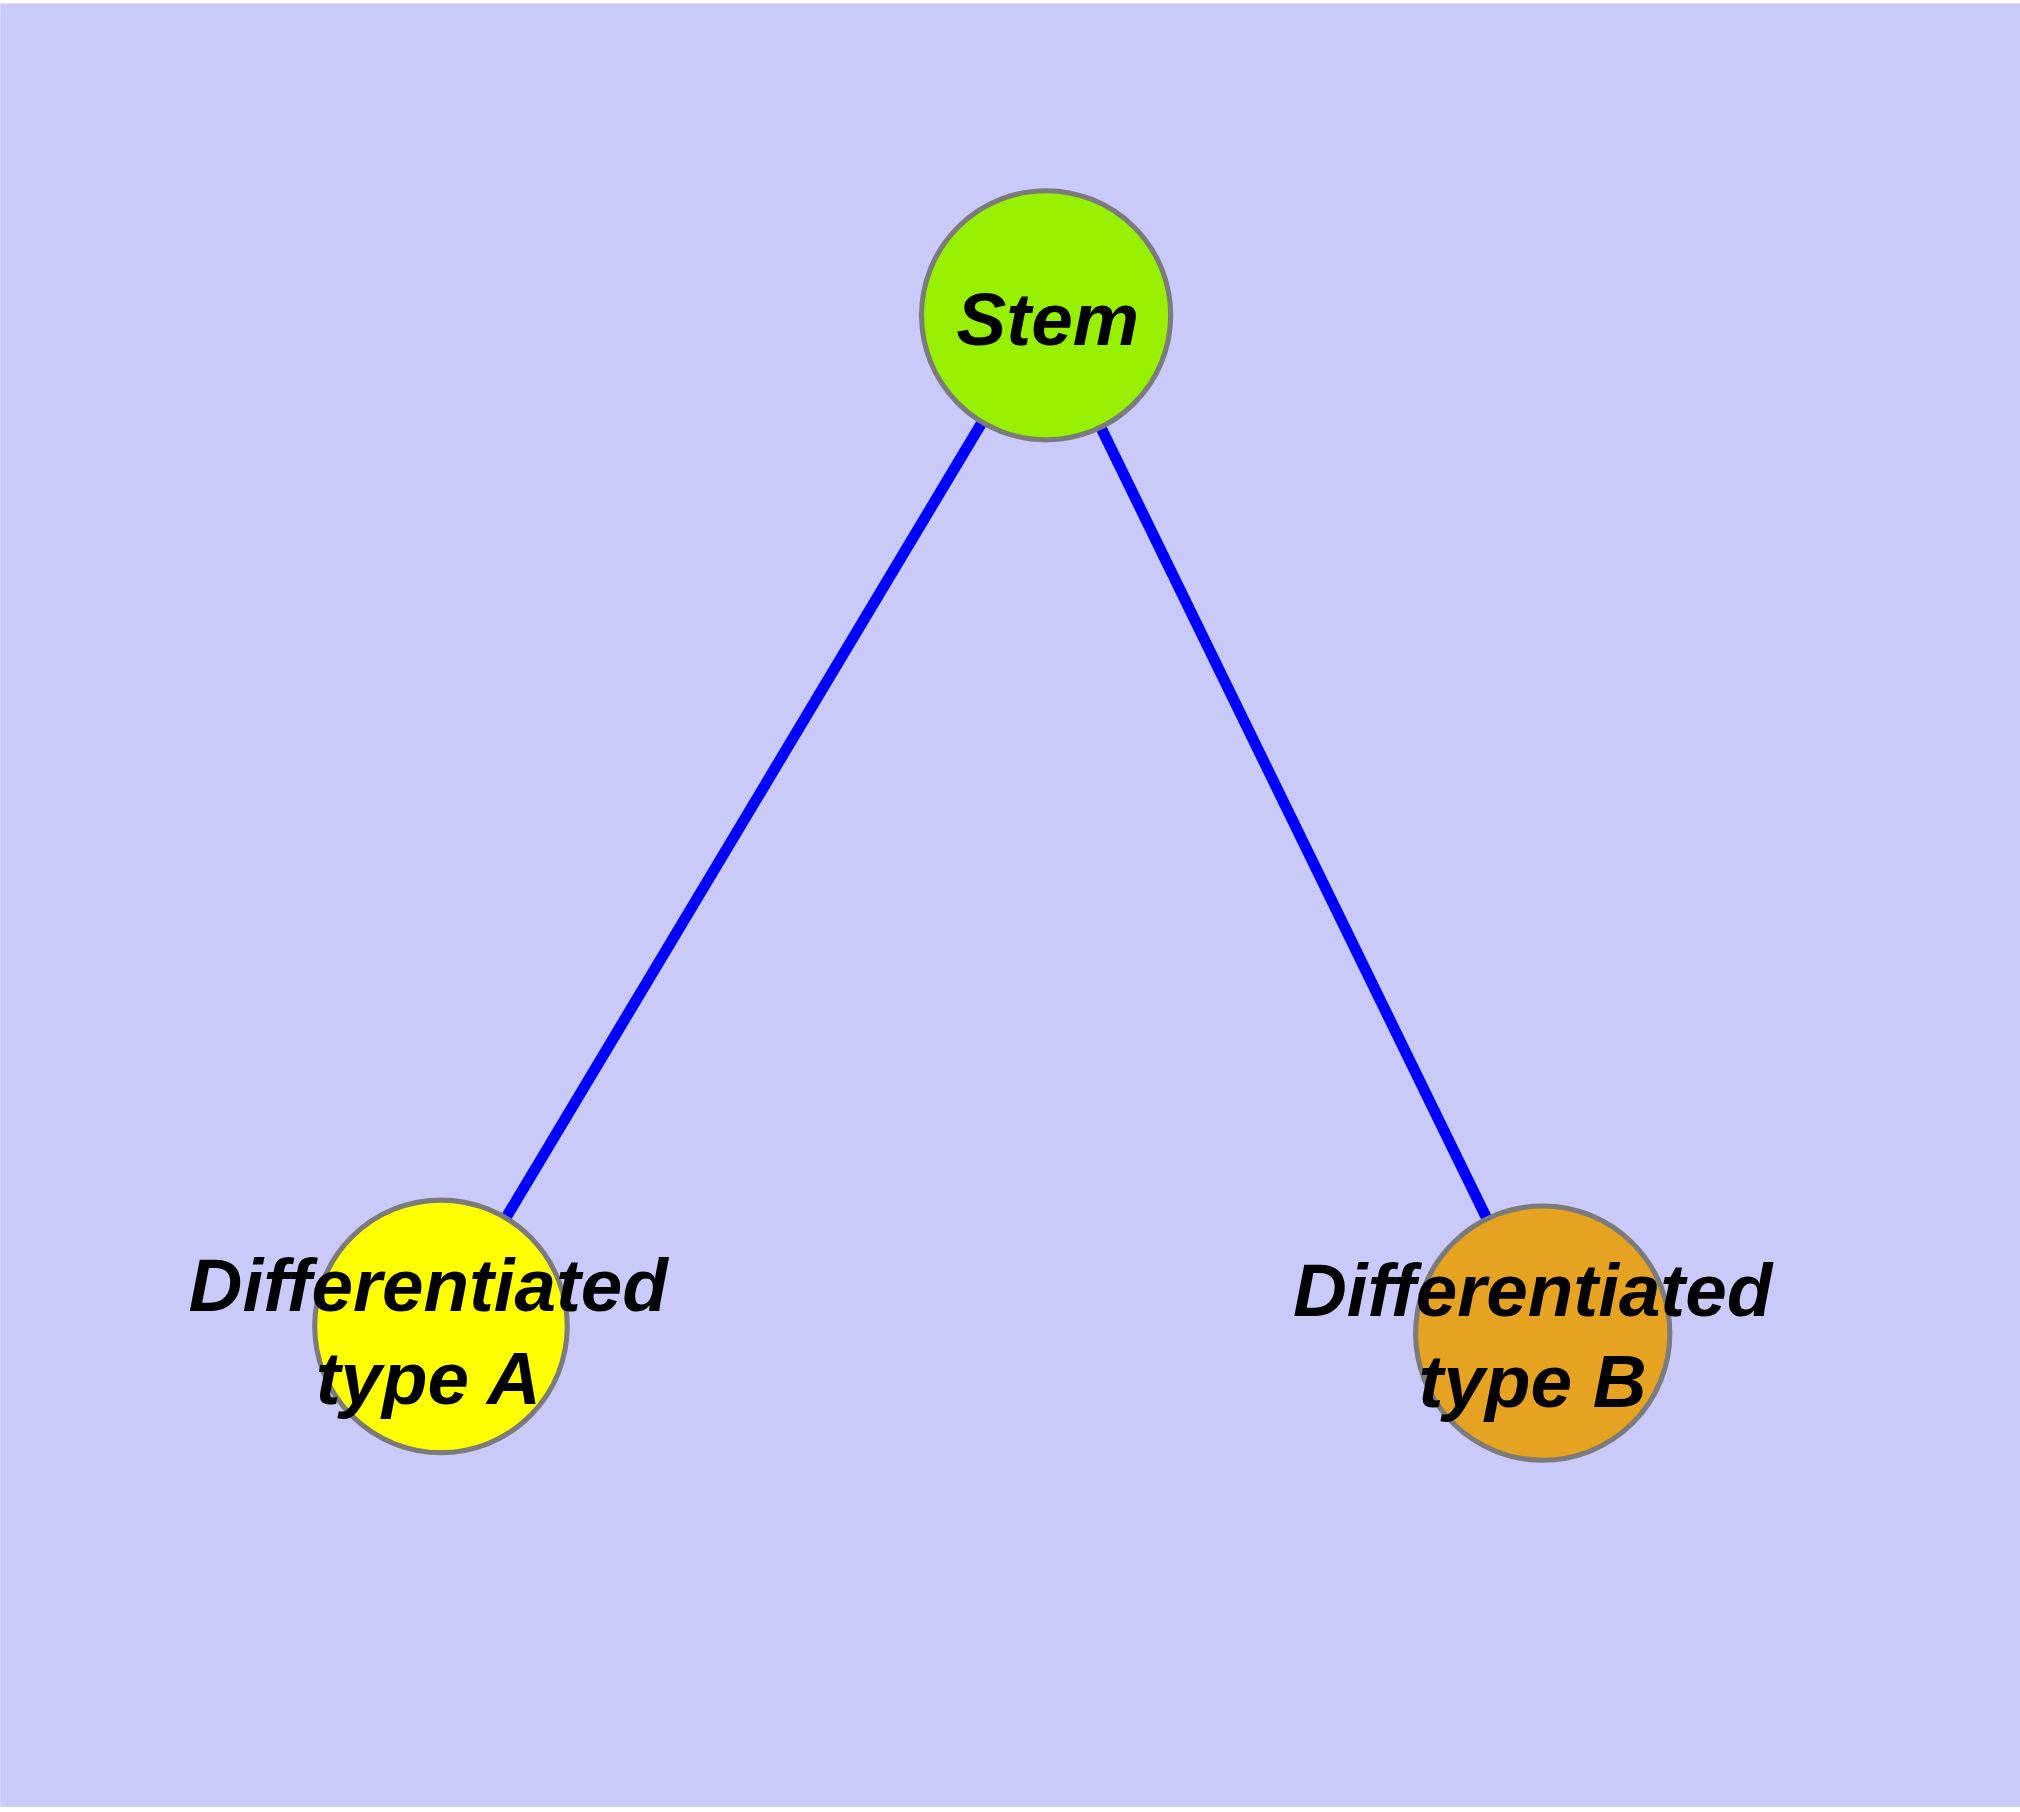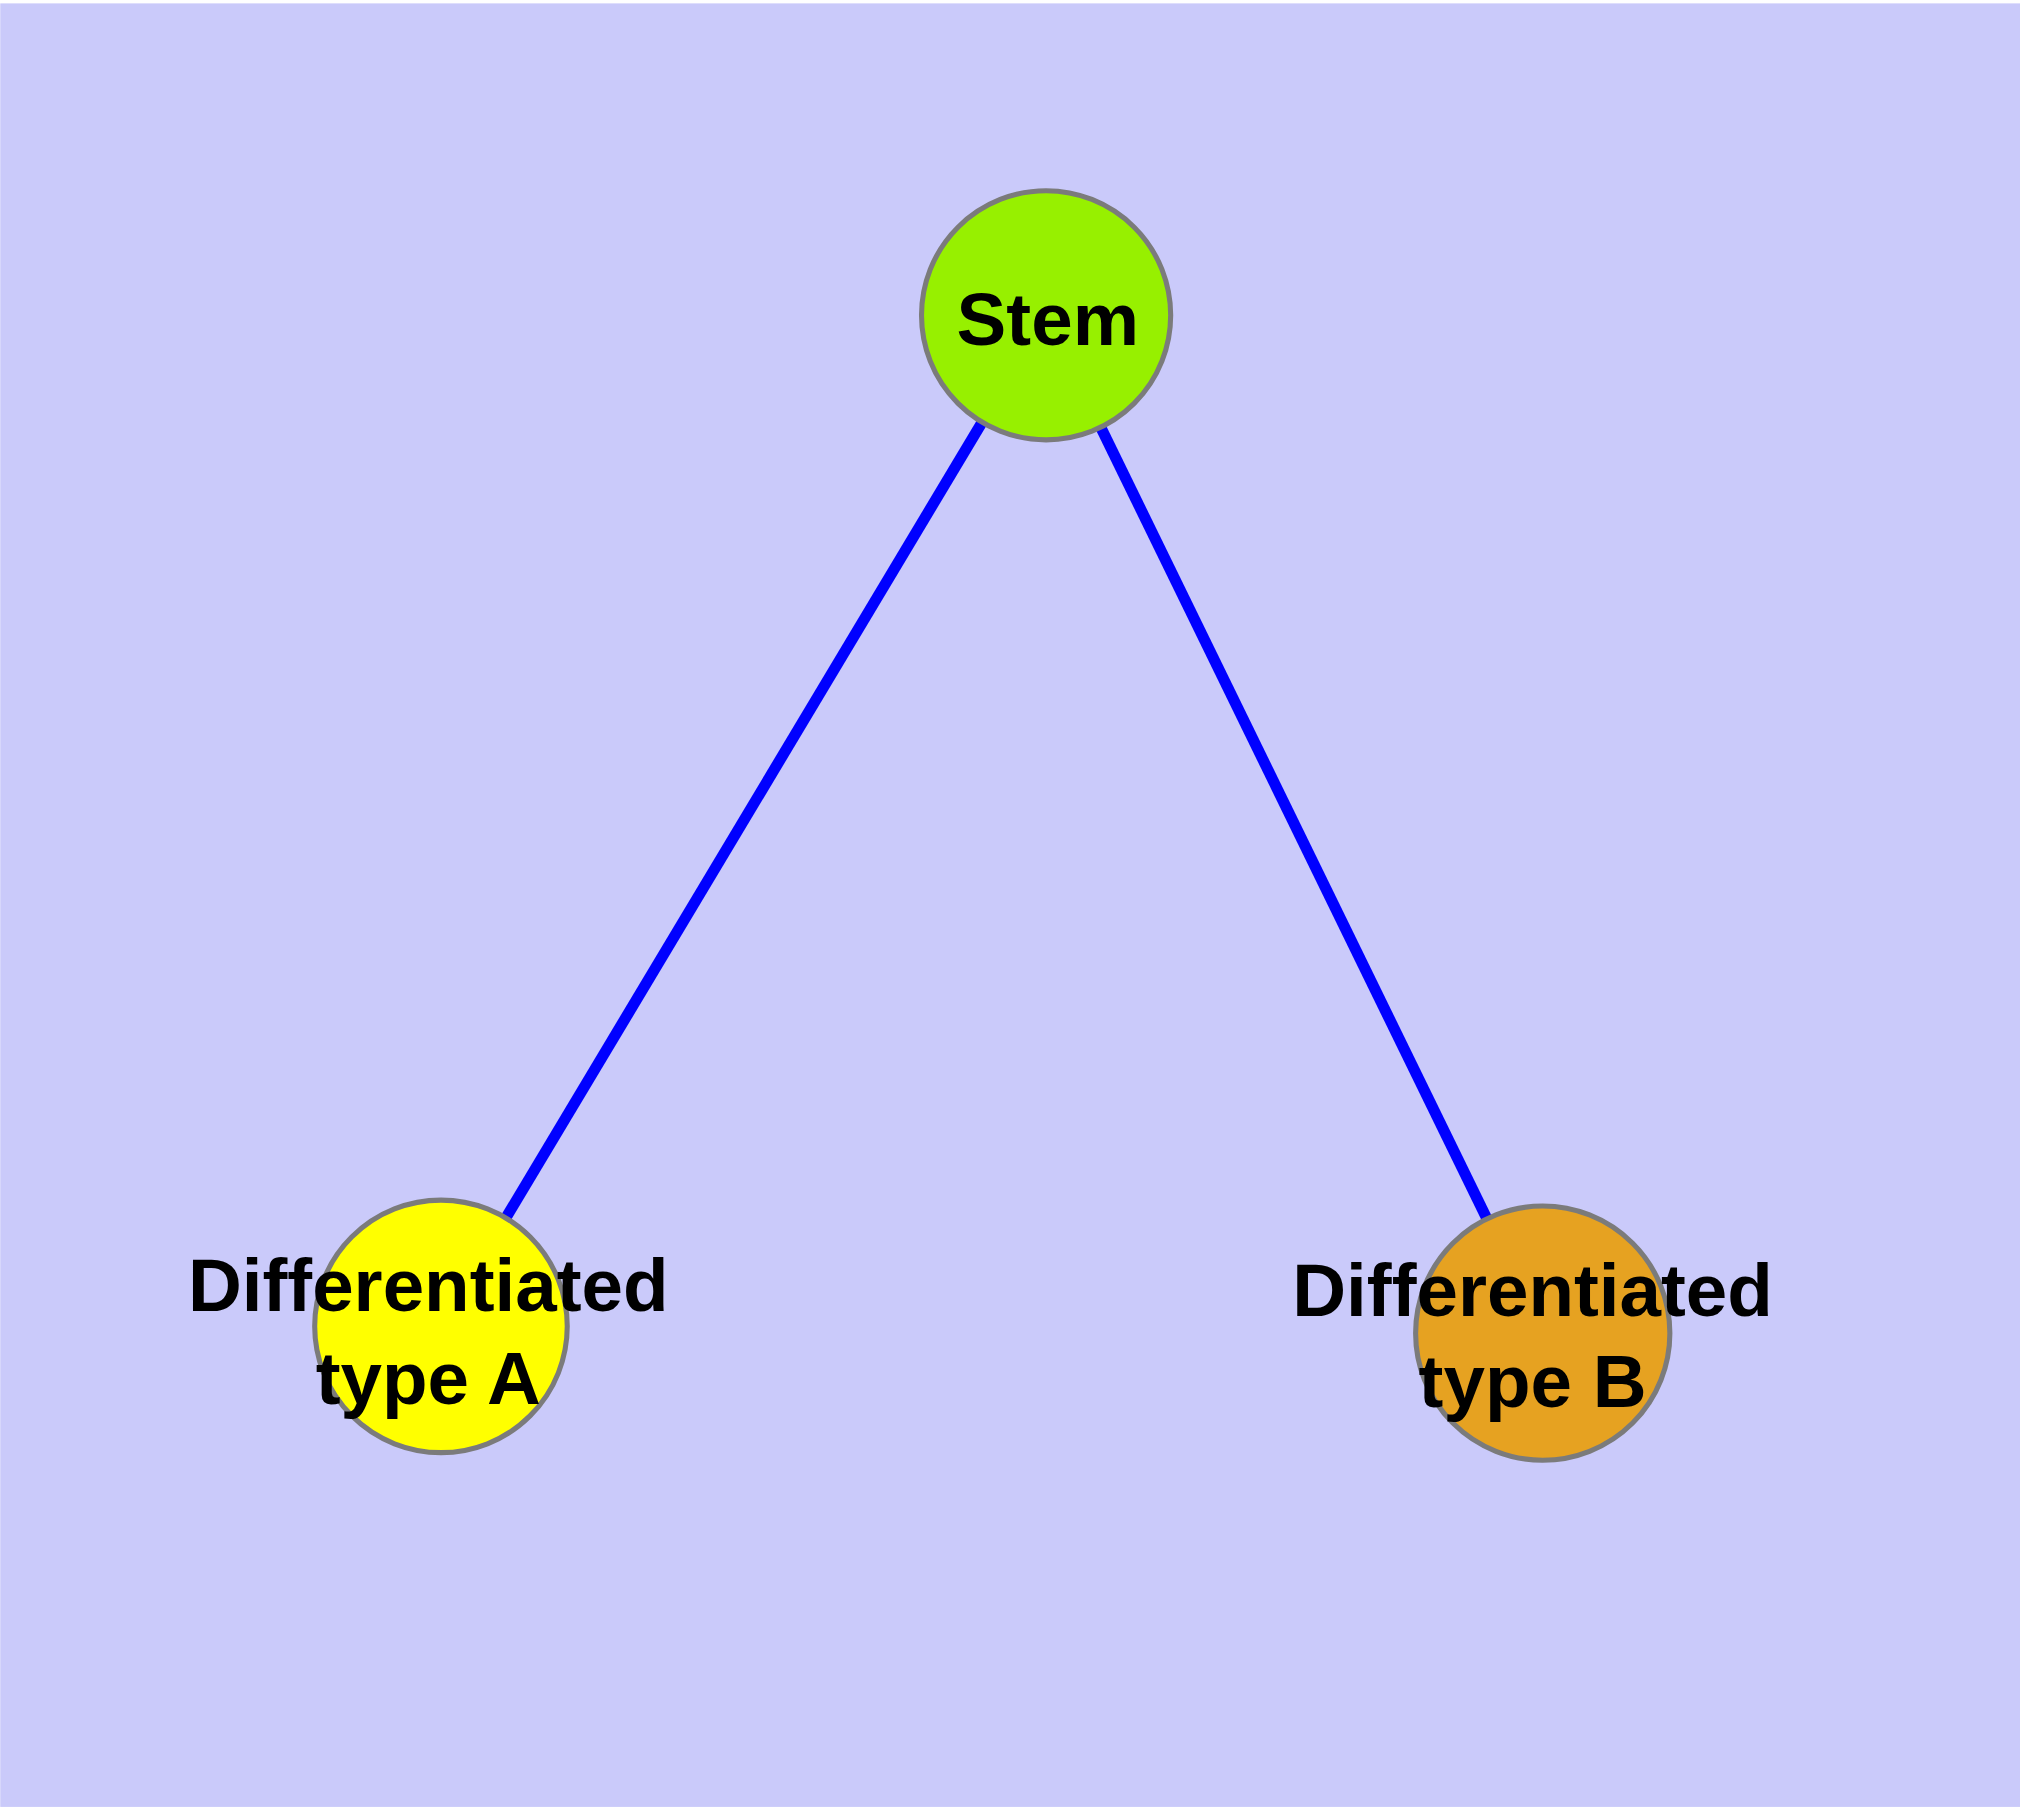--- a/index.html
+++ b/index.html
@@ -6,20 +6,21 @@
     margin: 0;
     padding: 0;
     background: #ffffff;
   }
   .stage {
     position: relative;
     width: 2021px;
     height: 1812px;
     background: #ffffff;
     overflow: hidden;
+    font-style: italic;
   }
   svg.diagram {
     display: block;
     width: 2021px;
     height: 1812px;
   }
   .edge {
     stroke-width: 13;
     stroke-linecap: butt;
     fill: none;

